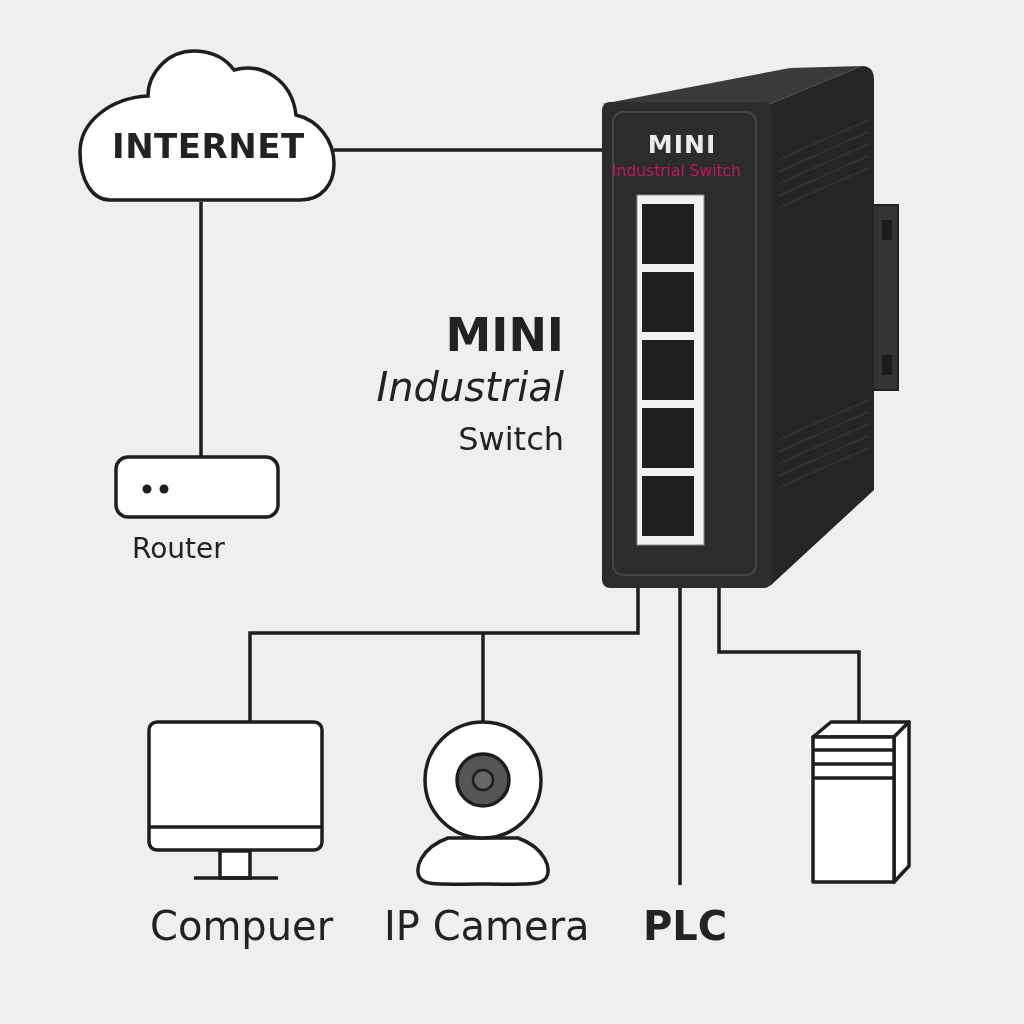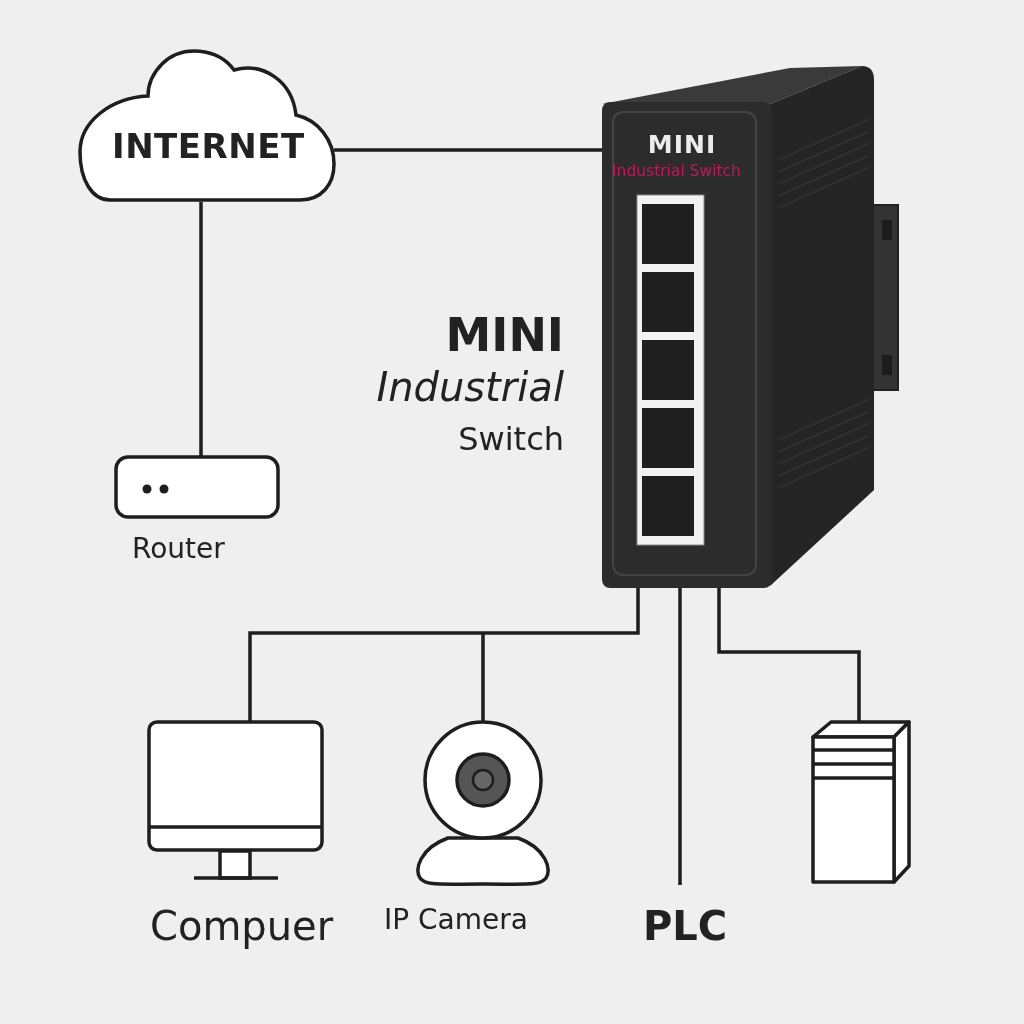--- a/index.html
+++ b/index.html
@@ -5,21 +5,21 @@
   html, body { margin: 0; padding: 0; }
   body { width: 1024px; height: 1024px; background: #efefef; position: relative; overflow: hidden; font-family: "DejaVu Sans", "Liberation Sans", sans-serif; color: #1e1e1e; }
   svg#diagram { position: absolute; left: 0; top: 0; width: 1024px; height: 1024px; }
   .lbl { position: absolute; color: #222; white-space: nowrap; }
   #cloud-label { left: 112px; top: 126px; font-size: 34px; font-weight: 700; letter-spacing: 0.5px; }
   #router-label { left: 132px; top: 532px; font-size: 28px; }
   #side-mini { right: 460px; top: 308px; font-size: 46px; font-weight: 700; text-align: right; }
   #side-ind { right: 460px; top: 364px; font-size: 40px; text-align: right; font-style: italic; }
   #side-sw { right: 460px; top: 420px; font-size: 32px; text-align: right; }
   #computer-label { left: 150px; top: 903px; font-size: 40px; }
-  #camera-label { left: 384px; top: 903px; font-size: 28px; }
+  #camera-label { left: 384px; top: 903px; font-size: 40px; }
   #plc-label { left: 643px; top: 903px; font-size: 40px; font-weight: bold; }
   #face-mini { left: 612px; top: 130px; width: 140px; text-align: center; color: #ececec; font-size: 25px; font-weight: 700; letter-spacing: 1px; }
   #face-sub { left: 612px; top: 162px; width: 140px; text-align: left; color: #be185d; font-size: 15.5px; }
 </style>
 </head>
 <body>
 
 <svg id="diagram" viewBox="0 0 1024 1024">
 
   <g stroke="#1e1e1e" stroke-width="3.5" fill="none" stroke-linejoin="miter">

